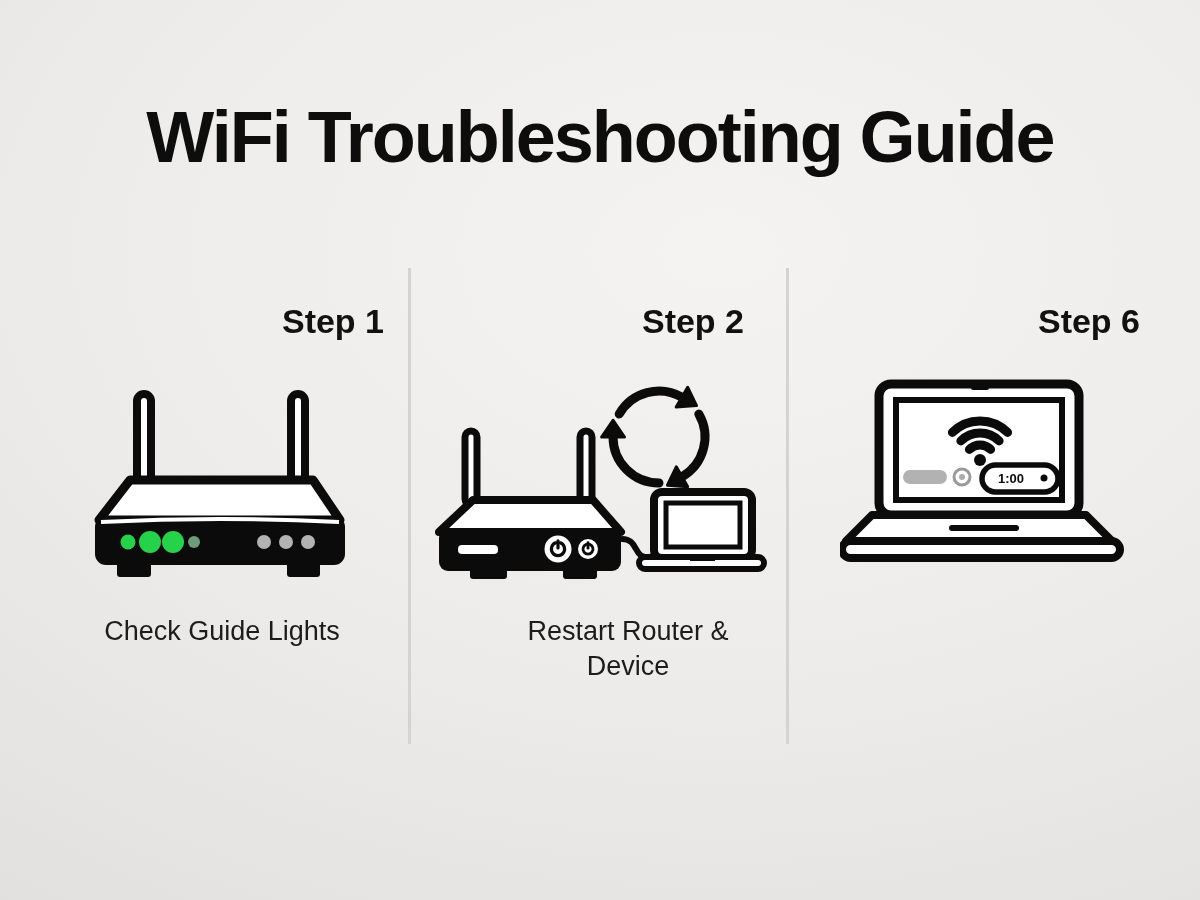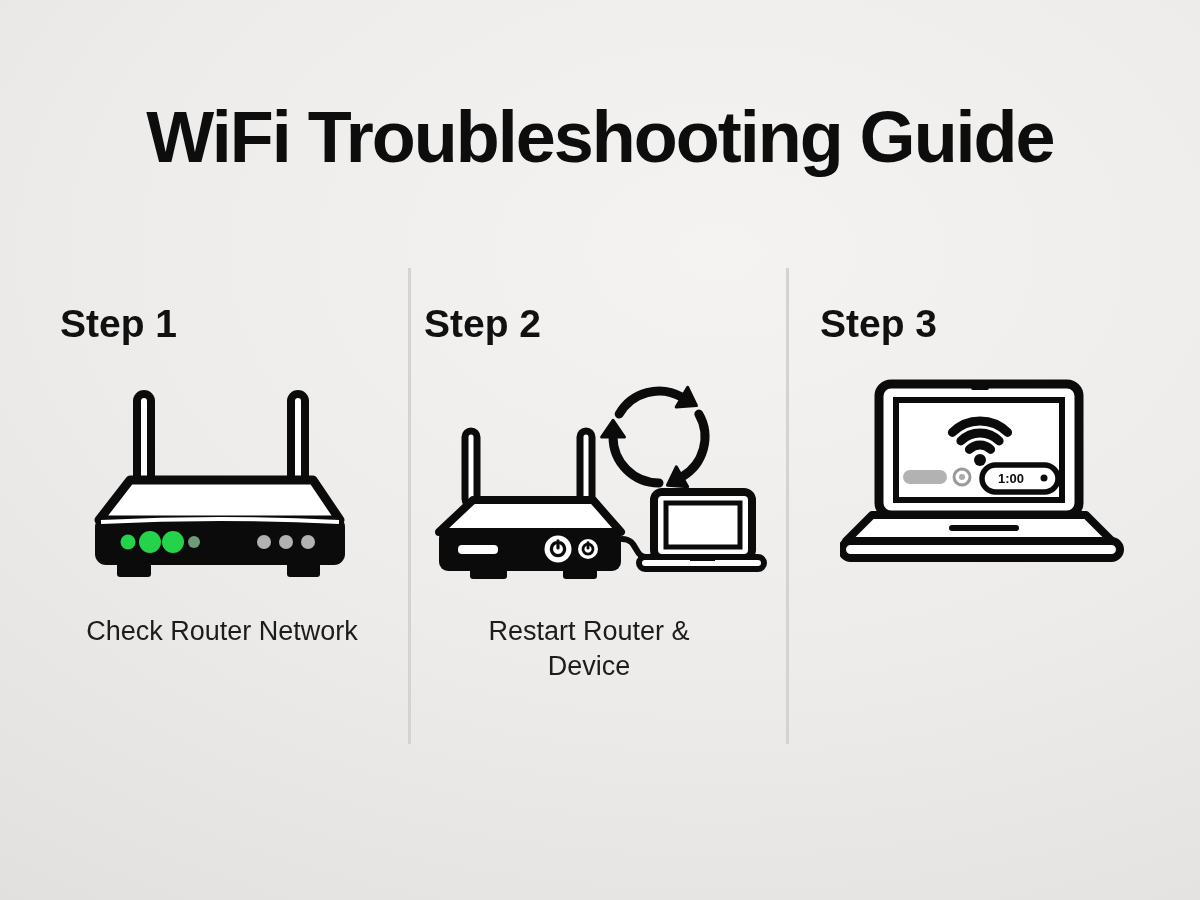--- a/index.html
+++ b/index.html
@@ -12,33 +12,33 @@
       radial-gradient(130% 115% at 60% 28%, #f4f3f1 0%, #edecea 40%, #e4e3e1 70%, #d9d8d6 100%);
   }
   .title{
     position:absolute;left:0;right:0;top:96px;
     text-align:center;
     font-size:72px;font-weight:bold;letter-spacing:-2px;
     color:#0d0d0d;
   }
   .step-label{
     position:absolute;top:302px;
-    text-align:left;
-    font-size:39px;font-weight:bold;color:#111;
+    text-align:right;
+    font-size:34px;font-weight:bold;color:#111;
   }
   .lbl1{left:60px;width:324px;}
   .lbl2{left:424px;width:320px;}
   .lbl3{left:820px;width:320px;}
   .caption{
     position:absolute;top:614px;
     text-align:center;
     font-size:27px;line-height:35px;color:#1c1c1c;
   }
   .cap1{left:62px;width:320px;}
-  .cap2{left:464px;width:250px;}
+  .cap2{left:503px;width:250px;}
   .cap3{left:844px;width:272px;}
   .divider{
     position:absolute;top:268px;height:476px;width:3px;
     background:#d4d3d1;
   }
   .div1{left:408px;}
   .div2{left:786px;}
   .icon-svg{position:absolute;}
   .svg1{left:85px;top:388px;}
   .svg2{left:433px;top:373px;}
@@ -50,21 +50,21 @@
 
 <div id="stage">
 
   <div class="title">WiFi Troubleshooting Guide</div>
 
   <div class="divider div1"></div>
   <div class="divider div2"></div>
 
   <div class="step-label lbl1">Step 1</div>
   <div class="step-label lbl2">Step 2</div>
-  <div class="step-label lbl3">Step 3</div>
+  <div class="step-label lbl3">Step 6</div>
 
   <svg class="icon-svg svg1" width="275" height="200" viewBox="0 0 275 200">
 
     <rect x="52" y="6" width="14" height="92" rx="7" fill="#fff" stroke="#0b0b0b" stroke-width="8"></rect>
     <rect x="206" y="6" width="14" height="92" rx="7" fill="#fff" stroke="#0b0b0b" stroke-width="8"></rect>
 
     <polygon points="45,92 228,92 255,132 14,132" fill="#fff" stroke="#0b0b0b" stroke-width="9" stroke-linejoin="round"></polygon>
 
     <rect x="32" y="171" width="34" height="18" rx="3" fill="#0b0b0b"></rect>
     <rect x="202" y="171" width="33" height="18" rx="3" fill="#0b0b0b"></rect>
@@ -146,16 +146,16 @@
     </g>
     <rect x="142" y="87" width="76" height="27" rx="13.5" fill="#fff" stroke="#0b0b0b" stroke-width="5.5"></rect>
     <text x="158" y="105" font-size="13" fill="#0b0b0b">1:00</text>
     <circle cx="204" cy="100" r="3.5" fill="#0b0b0b"></circle>
 
     <polygon points="32,137 246,137 272,163 6,163" fill="#fff" stroke="#0b0b0b" stroke-width="8" stroke-linejoin="round"></polygon>
     <rect x="2" y="163" width="278" height="17" rx="8.5" fill="#fff" stroke="#0b0b0b" stroke-width="8"></rect>
     <line x1="112" y1="150" x2="176" y2="150" stroke="#0b0b0b" stroke-width="6" stroke-linecap="round"></line>
   </svg>
 
-  <div class="caption cap1">Check Router Network</div>
+  <div class="caption cap1">Check Guide Lights</div>
   <div class="caption cap2">Restart Router &amp; Device</div>
 
 </div>
 
 </body></html>

